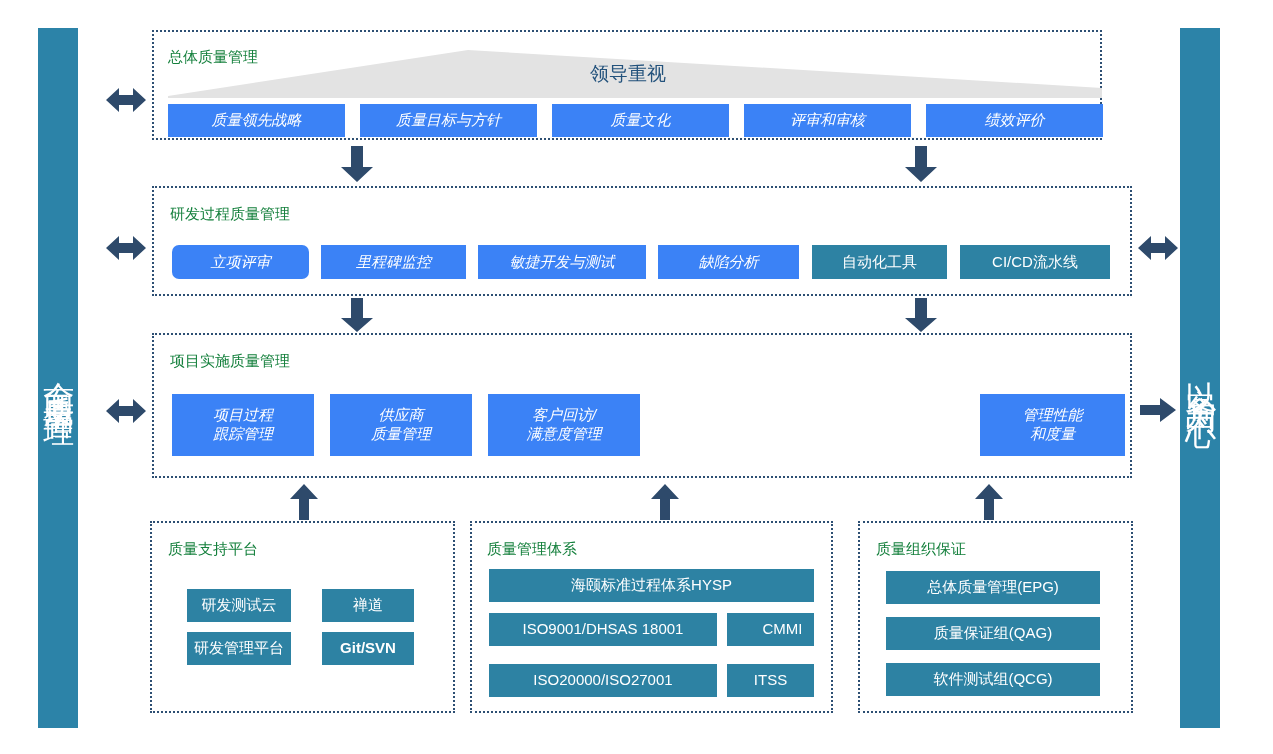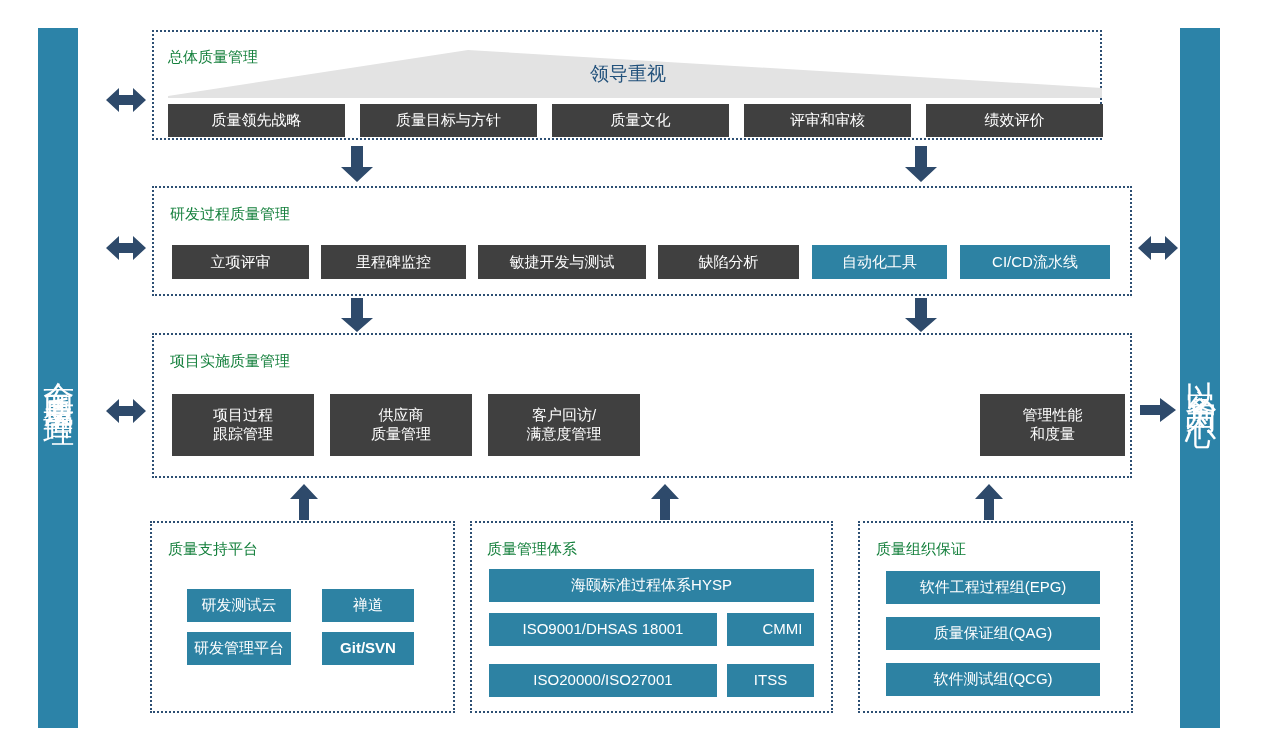--- a/index.html
+++ b/index.html
@@ -62,21 +62,21 @@
     box-sizing: border-box;
     display: flex;
     align-items: center;
     justify-content: center;
     text-align: center;
     color: #ffffff;
     font-size: 15px;
     line-height: 1.25;
     white-space: pre-line;
   }
-  .chip.navy { background: #404040; }
+  .chip.navy { background: #3b82f6; font-style: italic; }
   .chip.teal { background: #2d82a3; }
   .chip.bold { font-weight: bold; }
 
   
   #leadership-triangle {
     position: absolute;
     left: 168px;
     top: 50px;
     width: 934px;
     height: 48px;
@@ -118,21 +118,21 @@
   <div class="chip navy" style="left:168px; top:104px; width:177px; height:33px;">质量领先战略</div>
   <div class="chip navy" style="left:360px; top:104px; width:177px; height:33px;">质量目标与方针</div>
   <div class="chip navy" style="left:744px; top:104px; width:167px; height:33px;">评审和审核</div>
   <div class="chip navy" style="left:552px; top:104px; width:177px; height:33px;">质量文化</div>
   <div class="chip navy" style="left:926px; top:104px; width:177px; height:33px;">绩效评价</div>
 
   <div class="panel" id="panel-rnd" style="left:152px; top:186px; width:980px; height:110px;">
   </div>
   <div class="panel-title" style="left:170px; top:205px;">研发过程质量管理</div>
 
-  <div class="chip navy" style="left:172px; top:245px; width:137px; height:34px;">立项评审</div>
+  <div class="chip navy" style="left:172px; top:245px; width:137px; height:34px;border-radius:7px;">立项评审</div>
   <div class="chip navy" style="left:321px; top:245px; width:145px; height:34px;">里程碑监控</div>
   <div class="chip navy" style="left:478px; top:245px; width:168px; height:34px;">敏捷开发与测试</div>
   <div class="chip navy" style="left:658px; top:245px; width:141px; height:34px;">缺陷分析</div>
   <div class="chip teal" style="left:812px; top:245px; width:135px; height:34px;">自动化工具</div>
   <div class="chip teal" style="left:960px; top:245px; width:150px; height:34px;">CI/CD流水线</div>
 
   <div class="panel" id="panel-project" style="left:152px; top:333px; width:980px; height:145px;">
   </div>
   <div class="panel-title" style="left:170px; top:352px;">项目实施质量管理</div>
 
@@ -161,21 +161,21 @@
   <div class="chip teal" style="left:489px; top:569px; width:325px; height:33px;">海颐标准过程体系HYSP</div>
   <div class="chip teal" style="left:489px; top:613px; width:228px; height:33px;">ISO9001/DHSAS 18001</div>
   <div class="chip teal" style="left:727px; top:613px; width:87px; height:33px;padding-left:24px;">CMMI</div>
   <div class="chip teal" style="left:489px; top:664px; width:228px; height:33px;">ISO20000/ISO27001</div>
   <div class="chip teal" style="left:727px; top:664px; width:87px; height:33px;">ITSS</div>
 
   <div class="panel" id="panel-org" style="left:858px; top:521px; width:275px; height:192px;">
   </div>
   <div class="panel-title" style="left:876px; top:540px;">质量组织保证</div>
 
-  <div class="chip teal" style="left:886px; top:571px; width:214px; height:33px;">软件工程过程组(EPG)</div>
+  <div class="chip teal" style="left:886px; top:571px; width:214px; height:33px;">总体质量管理(EPG)</div>
   <div class="chip teal" style="left:886px; top:617px; width:214px; height:33px;">质量保证组(QAG)</div>
   <div class="chip teal" style="left:886px; top:663px; width:214px; height:33px;">软件测试组(QCG)</div>
 
   <svg class="arrow" style="left:106px; top:85px; width:40px; height:30px;" viewBox="0 0 40 30">
     <polygon points="0,15 13,3 13,10 27,10 27,3 40,15 27,27 27,20 13,20 13,27" fill="#2e4a6b"></polygon>
   </svg>
   <svg class="arrow" style="left:106px; top:233px; width:40px; height:30px;" viewBox="0 0 40 30">
     <polygon points="0,15 13,3 13,10 27,10 27,3 40,15 27,27 27,20 13,20 13,27" fill="#2e4a6b"></polygon>
   </svg>
   <svg class="arrow" style="left:106px; top:396px; width:40px; height:30px;" viewBox="0 0 40 30">

